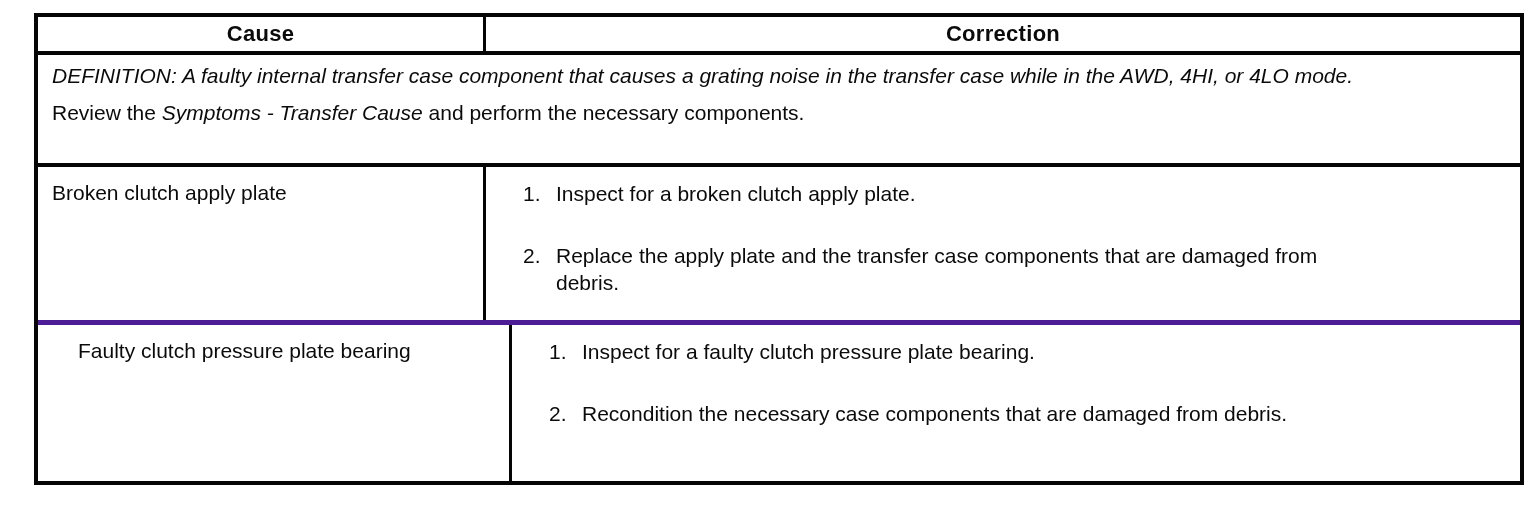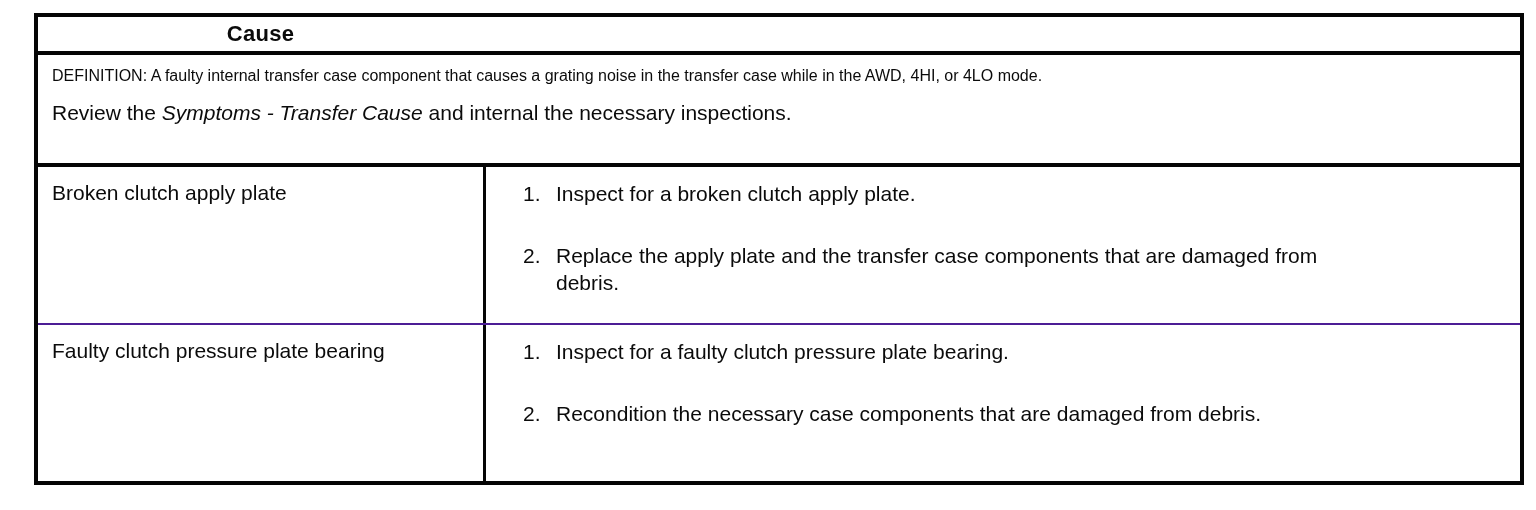--- a/index.html
+++ b/index.html
@@ -16,73 +16,75 @@
     position: absolute;
     left: 34px; top: 13px;
     width: 1490px; height: 472px;
     border: 4px solid #050505;
     background: #fff;
     display: flex;
     flex-direction: column;
   }
 
   .row { display: flex; flex-direction: row; }
-  .row.bordered { border-bottom: 2px solid #4c1d95; }
+  .row.bordered { border-bottom: 5px solid #4c1d95; }
 
   .header-row { height: 38px; border-bottom: 4px solid #050505; }
   .header-cell {
     display: flex; align-items: center; justify-content: center;
     font-weight: bold; font-size: 22px; letter-spacing: 0.3px;
   }
 
   .cause-col { width: 445px; flex: 0 0 445px; }
   .corr-col  { flex: 1 1 auto; border-left: 3px solid #050505; }
 
   .definition-row {
     height: 112px;
     flex-direction: column;
     padding: 8px 14px 0 14px;
     border-bottom: 4px solid #050505;
   }
   .def-text {
-    font-size: 16px; line-height: 26px;
+    font-size: 21px; line-height: 26px;
     max-width: 1330px;
     margin-bottom: 11px;
+    font-style: italic;
   }
   .review-text { font-size: 21px; line-height: 26px; }
   .review-text .it { font-style: italic; }
 
   .body-row-1 { height: 158px; }
-  .body-row-2 { flex: 1 1 auto; }
+  .body-row-2 { flex: 1 1 auto; padding-left: 26px; }
 
   .cause-cell {
     padding: 13px 10px 0 14px;
     font-size: 21px; line-height: 26px;
   }
   .corr-cell { padding: 13px 20px 0 37px; }
 
   .corr-item { display: flex; font-size: 21px; line-height: 27px; }
   .corr-item + .corr-item { margin-top: 35px; }
   .corr-item .num { flex: 0 0 33px; }
   .corr-item .txt { max-width: 795px; }
 </style>
 </head>
 <body>
 
 <div class="page">
   <div class="dtable">
 
     <div class="row header-row">
       <div class="cause-col header-cell">Cause</div>
+      <div class="corr-col header-cell">Correction</div>
     </div>
 
     <div class="row definition-row">
       <div class="def-text">DEFINITION: A faulty internal transfer case component that causes a grating noise in the transfer case while in the AWD, 4HI, or 4LO mode.</div>
       <div class="review-text">
-        <span>Review the </span><span class="it">Symptoms - Transfer Cause</span><span> and internal the necessary inspections.</span>
+        <span>Review the </span><span class="it">Symptoms - Transfer Cause</span><span> and perform the necessary components.</span>
       </div>
     </div>
 
     <div class="row body-row-1 bordered">
       <div class="cause-col cause-cell">Broken clutch apply plate</div>
       <div class="corr-col corr-cell">
         <div class="corr-item">
           <span class="num">1.</span>
           <span class="txt">Inspect for a broken clutch apply plate.</span>
         </div>

